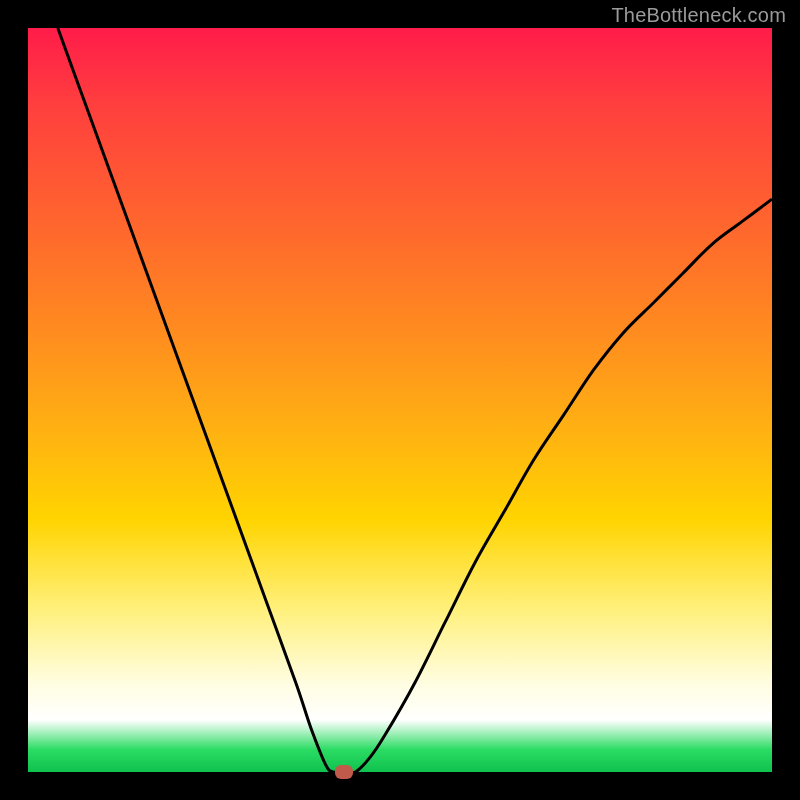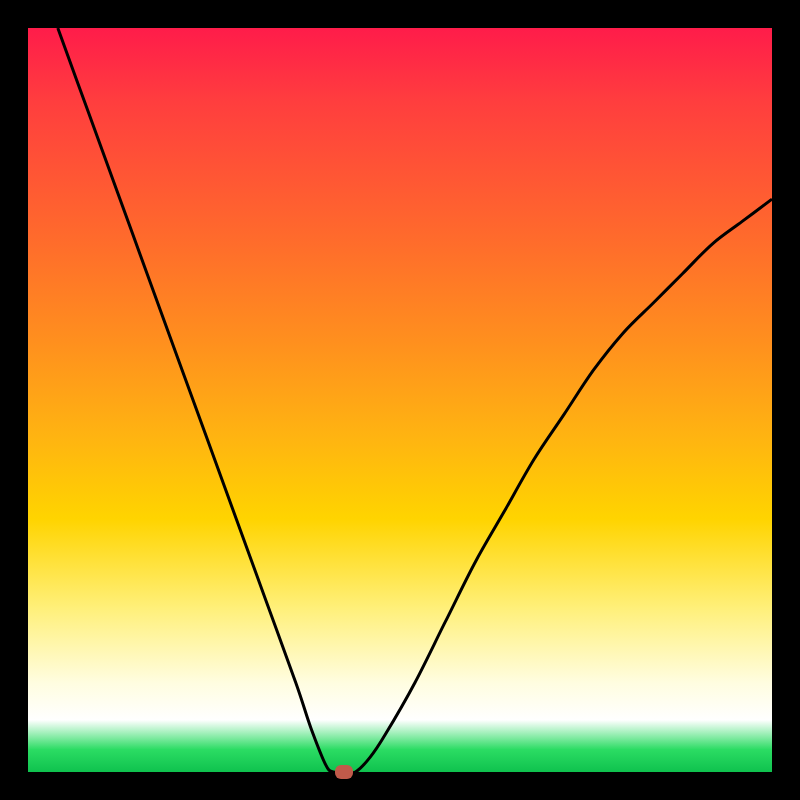--- a/index.html
+++ b/index.html
@@ -64,20 +64,21 @@
     height: 14px;
     border-radius: 6px;
     background: #c05a4a;
     transform: translate(-50%, -50%);
   }
 </style>
 </head>
 <body>
 
 <div class="frame">
+  <div class="watermark">TheBottleneck.com</div>
 
   <div class="plot-area">
     <svg class="curve" viewBox="0 0 744 744" preserveAspectRatio="none">
       <path id="curve-path" d="M 29.8 0.0 C 34.7 13.6, 49.6 54.6, 59.5 81.8 C 69.4 109.1, 79.4 136.4, 89.3 163.7 C 99.2 191.0, 109.1 218.2, 119.0 245.5 C 129.0 272.8, 138.9 300.1, 148.8 327.4 C 158.7 354.6, 168.6 381.9, 178.6 409.2 C 188.5 436.5, 198.4 463.8, 208.3 491.0 C 218.2 518.3, 228.2 545.6, 238.1 572.9 C 248.0 600.2, 260.4 633.6, 267.8 654.7 C 275.3 675.8, 277.8 685.7, 282.7 699.4 C 287.7 713.0, 293.9 729.1, 297.6 736.6 C 301.3 744.0, 301.9 742.8, 305.0 744.0 C 308.1 745.2, 312.5 744.0, 316.2 744.0 C 319.9 744.0, 323.0 746.5, 327.4 744.0 C 331.7 741.5, 337.3 735.3, 342.2 729.1 C 347.2 722.9, 349.7 719.2, 357.1 706.8 C 364.6 694.4, 377.0 673.3, 386.9 654.7 C 396.8 636.1, 406.7 615.0, 416.6 595.2 C 426.6 575.4, 436.5 554.3, 446.4 535.7 C 456.3 517.1, 466.2 501.0, 476.2 483.6 C 486.1 466.2, 496.0 447.6, 505.9 431.5 C 515.8 415.4, 525.8 401.8, 535.7 386.9 C 545.6 372.0, 555.5 355.9, 565.4 342.2 C 575.4 328.6, 585.3 316.2, 595.2 305.0 C 605.1 293.9, 615.0 285.2, 625.0 275.3 C 634.9 265.4, 644.8 255.4, 654.7 245.5 C 664.6 235.6, 674.6 224.4, 684.5 215.8 C 694.4 207.1, 704.3 200.9, 714.2 193.4 C 724.2 186.0, 739.0 174.8, 744.0 171.1" fill="none" stroke-width="3" stroke="#000000"></path>
     </svg>
     <div class="marker" id="marker" style="background: rgb(192, 90, 74); left: 316.2px; top: 744px;"></div>
   </div>
 </div>
 
 </body></html>

